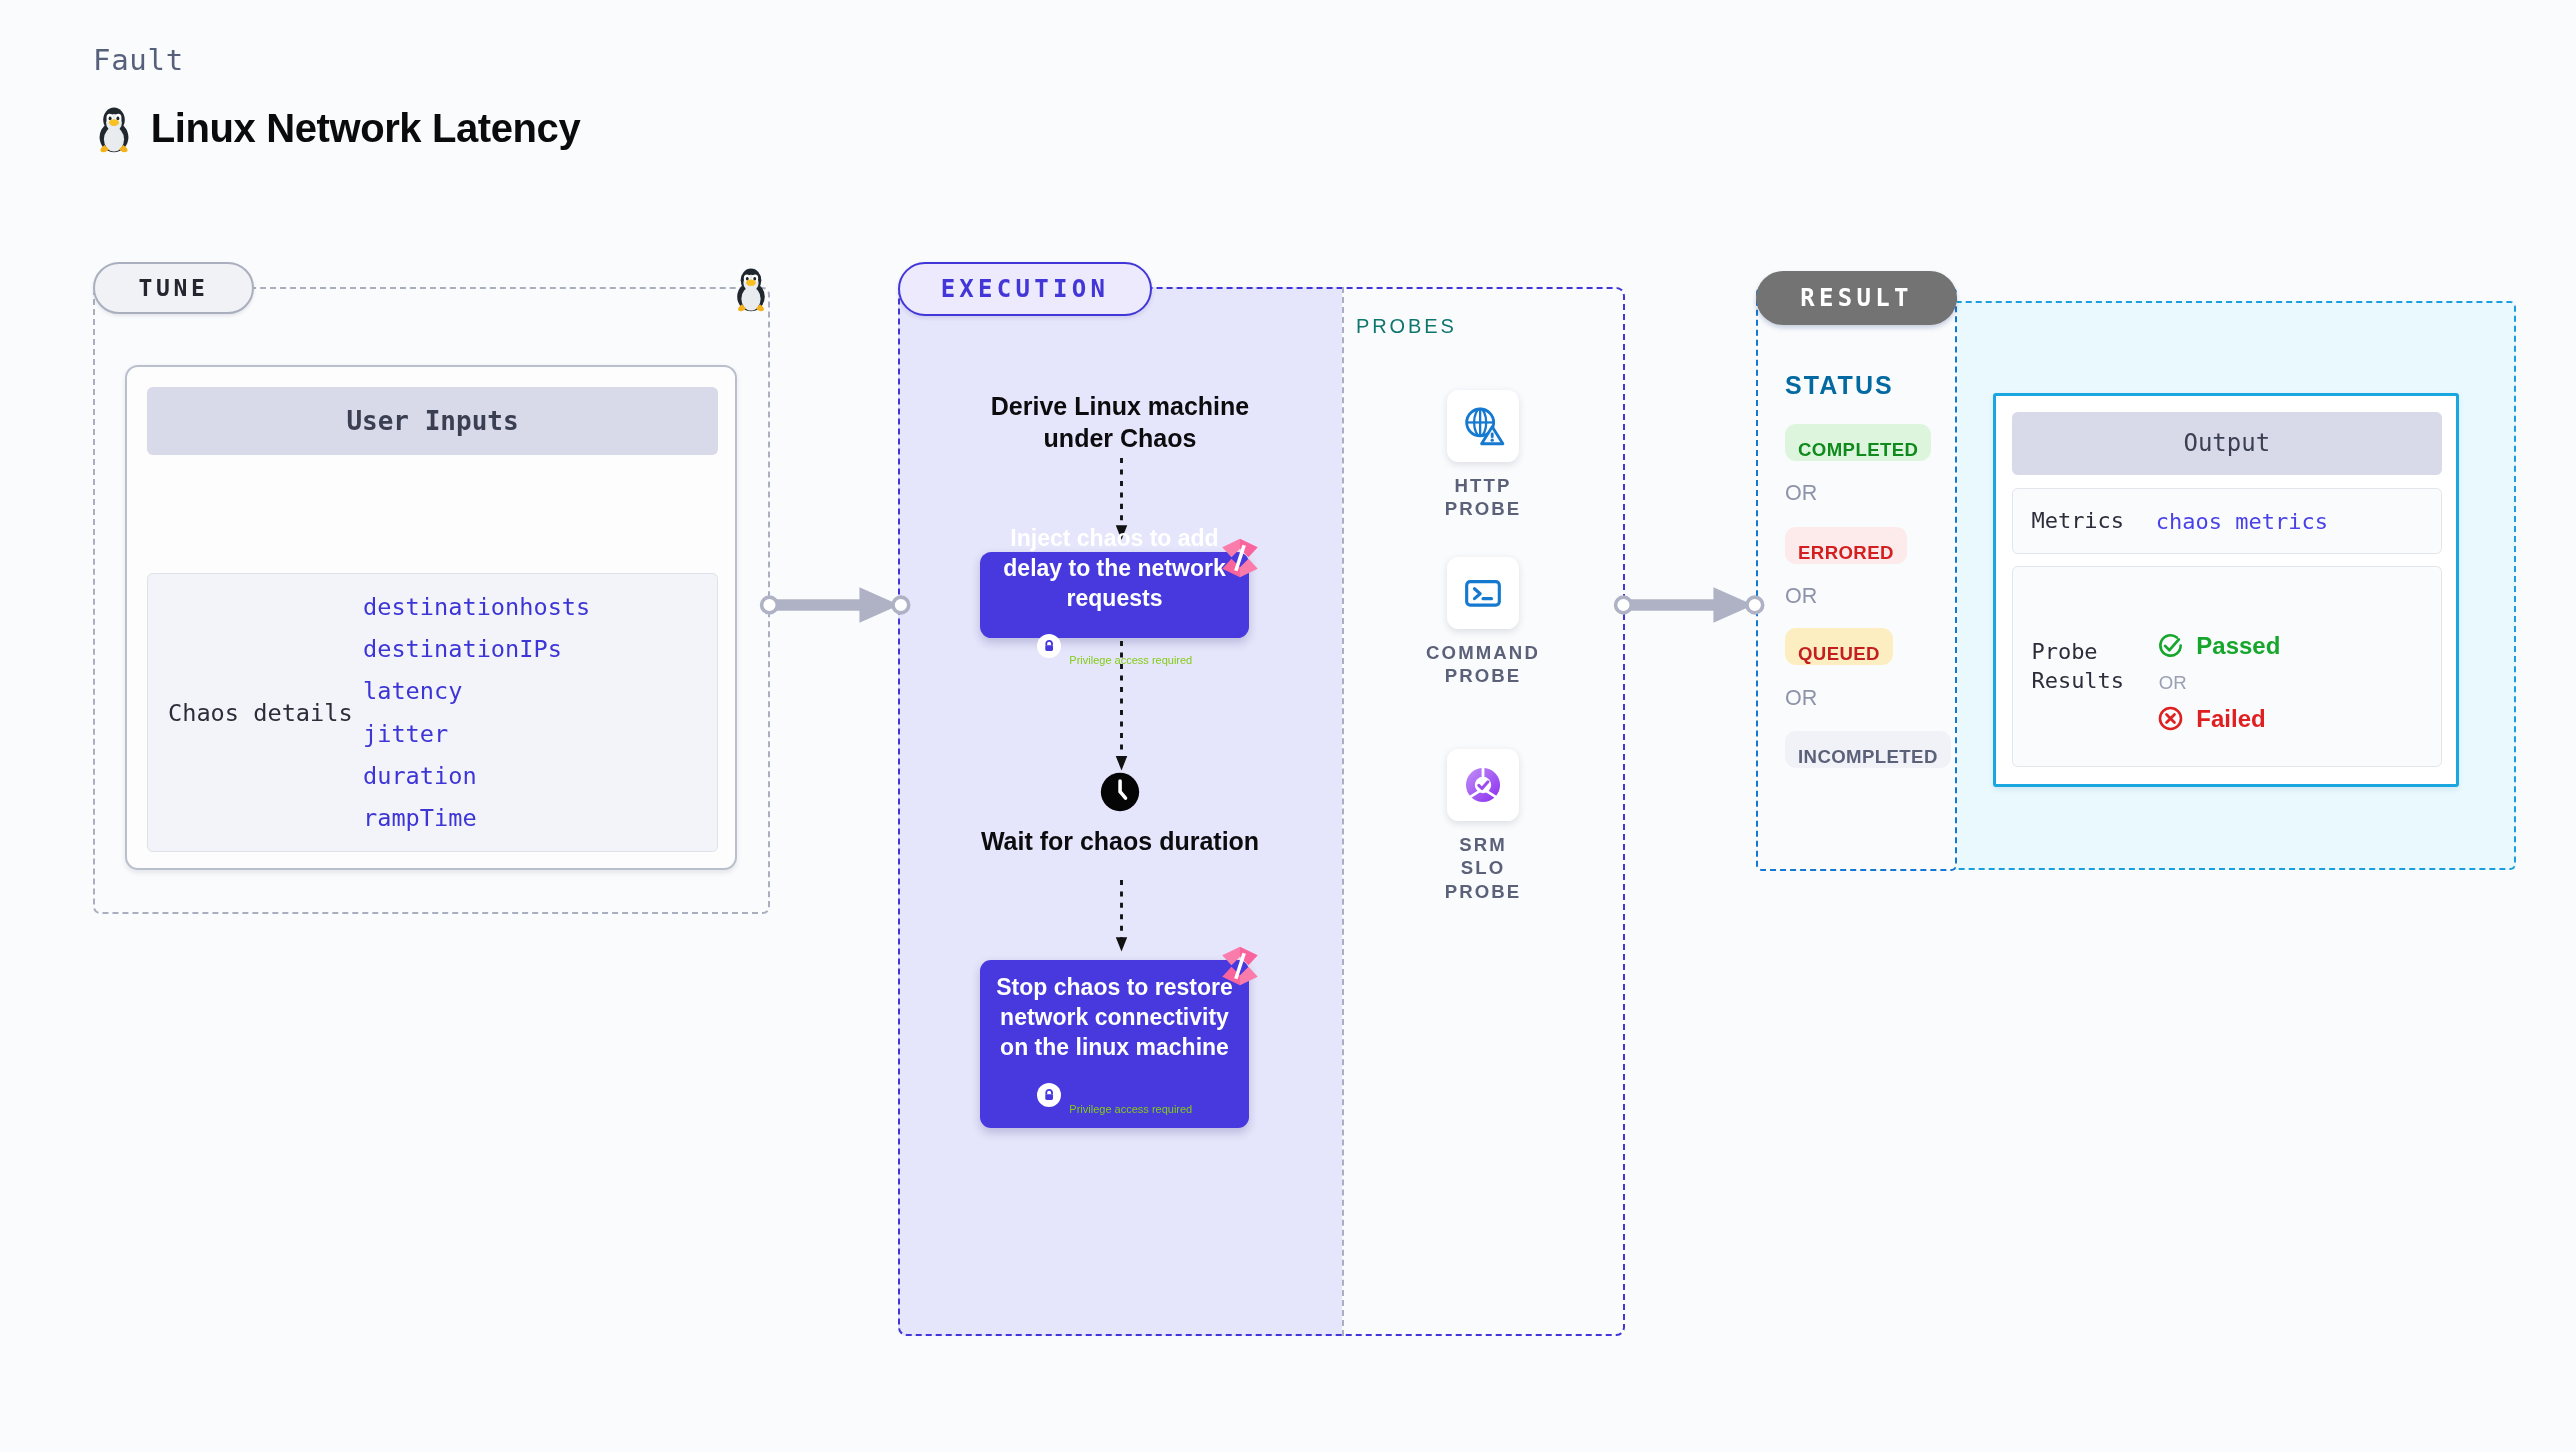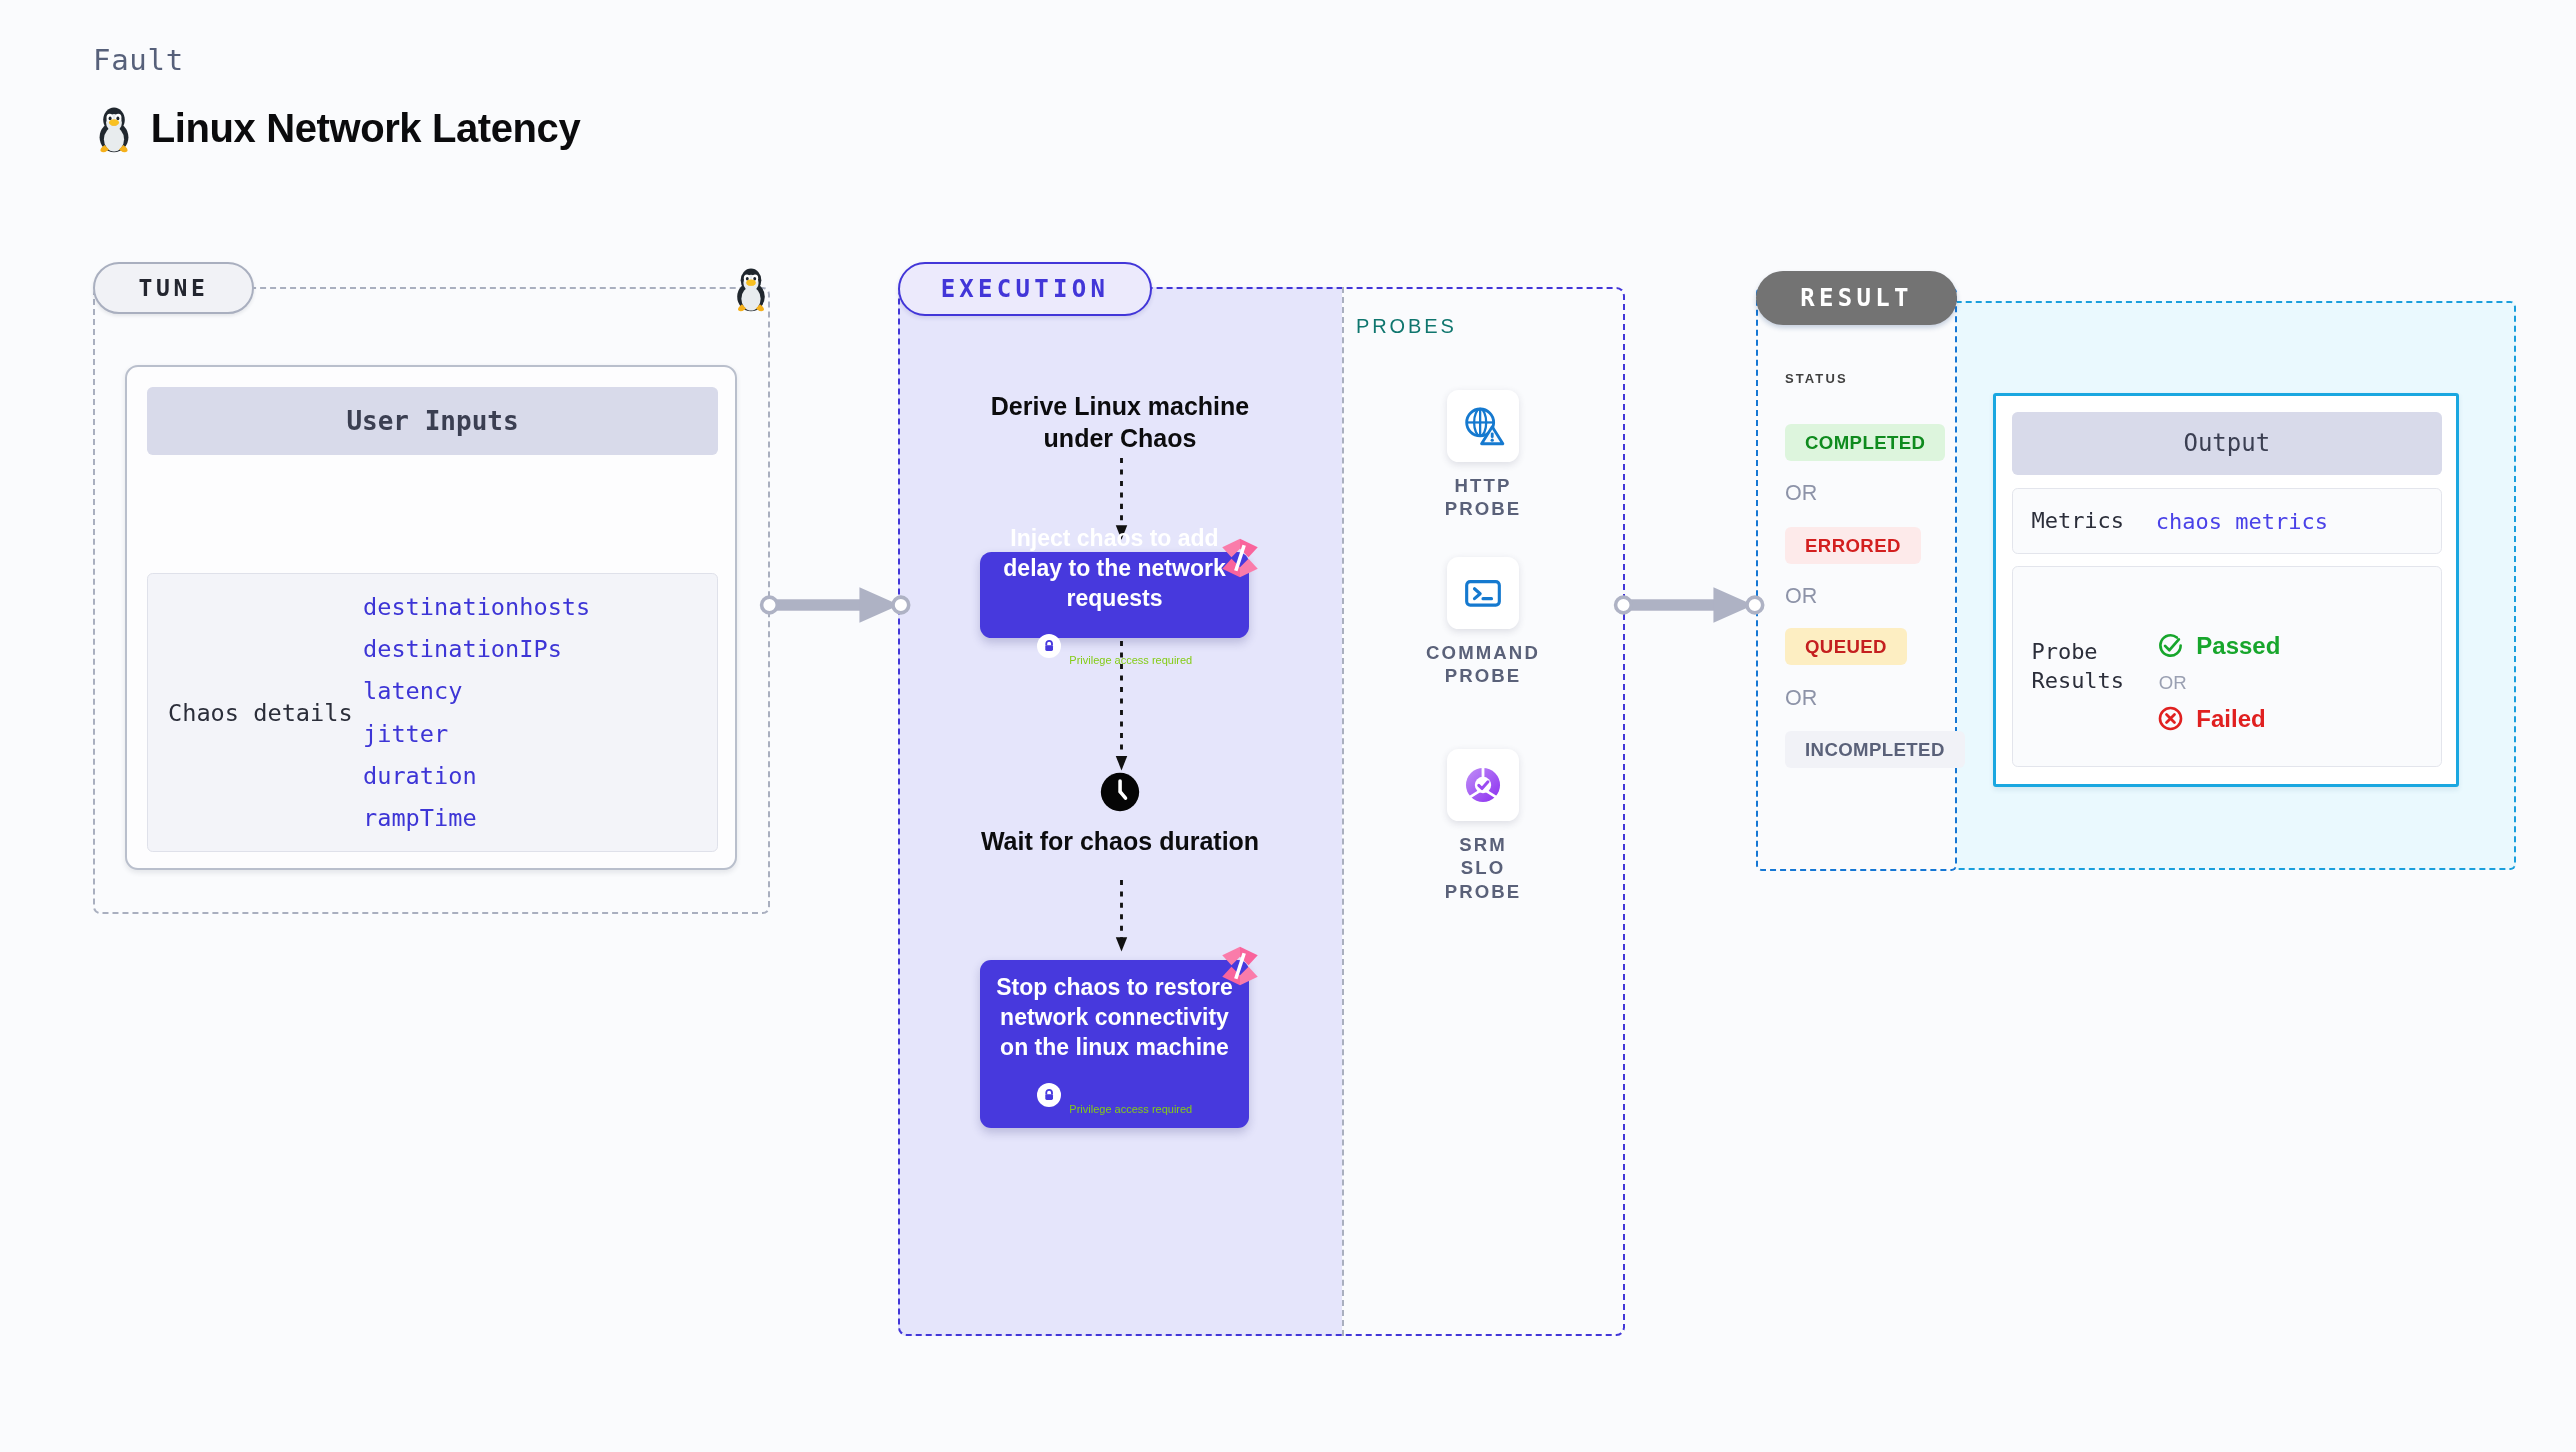--- a/index.html
+++ b/index.html
@@ -147,25 +147,25 @@
     background:#fafbfd;box-sizing:border-box;
   }
   #result-badge{
     left:1756px;top:271px;width:201px;height:54px;
     background:#737373;border:none;color:#ffffff;
     font-size:24px;letter-spacing:4.3px;
     box-shadow:0 2.9px 5.7px rgba(20,60,120,.22);
   }
   #status-label{
     position:absolute;left:1785px;top:371px;
-    font-size:13px;font-weight:bold;letter-spacing:2.1px;color:#404040;z-index:5;
+    font-size:25px;font-weight:bold;letter-spacing:2.1px;color:#0369a1;z-index:5;
   }
   .status-chip{
-    position:absolute;display:flex;align-items:center;
-    border-radius:6px;padding:0 20px;height:37px;
+    position:absolute;display:flex;align-items:flex-end;
+    border-radius:11px;padding:0 13px;height:37px;
     font-size:18.6px;font-weight:bold;letter-spacing:0.4px;z-index:5;
   }
   .or-text{
     position:absolute;font-size:21.5px;color:#8d93a8;z-index:5;
     font-family:"Liberation Sans",sans-serif;
   }
 
   
   #output-region{
     position:absolute;left:1950px;top:301px;width:566px;height:569px;

